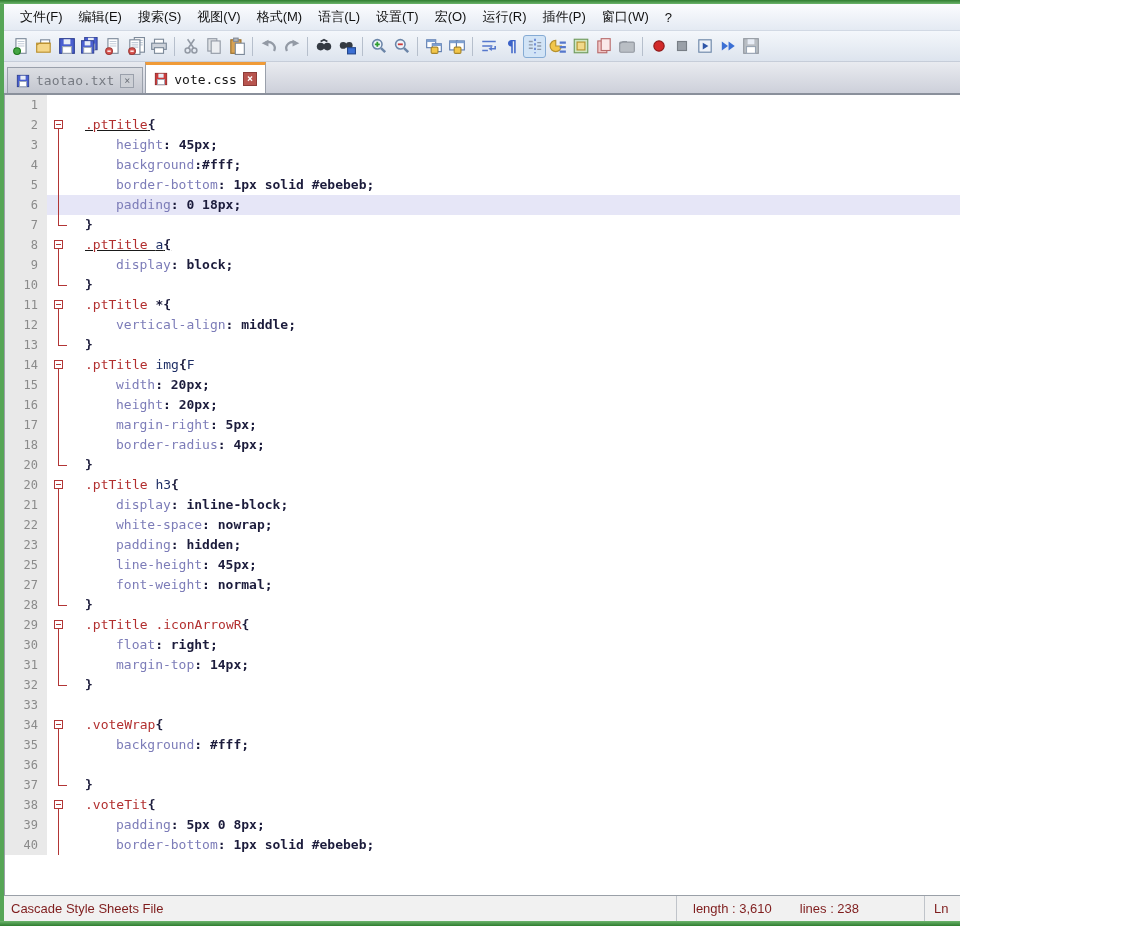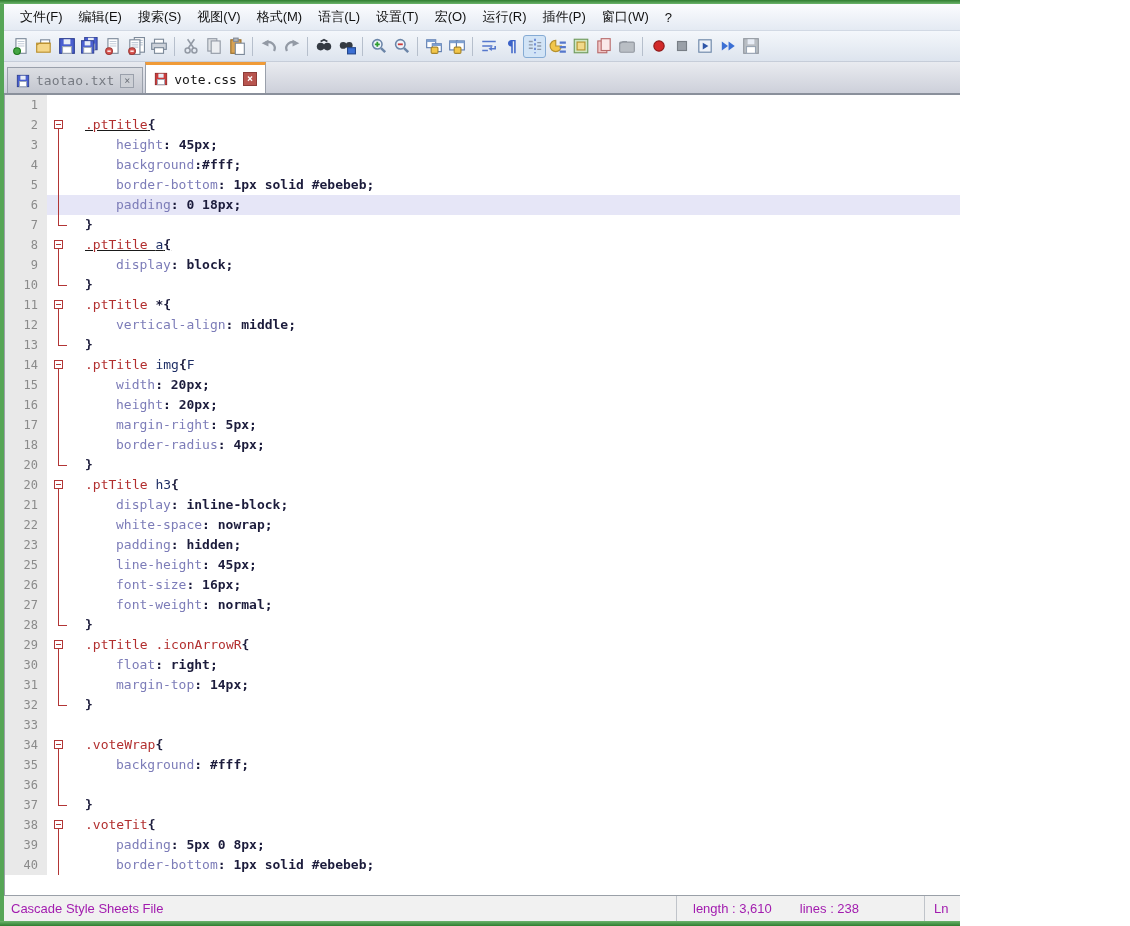--- a/index.html
+++ b/index.html
@@ -60,21 +60,21 @@
   .fb{position:absolute;left:7px;top:5px;width:9px;height:9px;border:1px solid #b23535;
       background:#fff;box-sizing:border-box}
   .fb::after{content:'';position:absolute;left:1px;top:3px;width:5px;height:1px;background:#b23535}
   .fd{position:absolute;left:11px;top:14px;bottom:0;width:1px;background:#b23535}
   .fm{position:absolute;left:11px;top:0;bottom:0;width:1px;background:#b23535}
   .fev{position:absolute;left:11px;top:0;height:10px;width:1px;background:#b23535}
   .feh{position:absolute;left:11px;top:10px;width:9px;height:1px;background:#b23535}
 
   
   .statusbar{height:25px;flex:0 0 25px;background:#f1f1f1;border-top:1px solid #9aa0a8;
-             display:flex;align-items:center;font-size:13px;color:#a21caf}
+             display:flex;align-items:center;font-size:13px;color:#7f1d1d}
   .sb-left{flex:1;padding-left:7px;overflow:hidden;white-space:nowrap}
   .sb-div{width:1px;align-self:stretch;background:#c0c4ca;flex:0 0 1px}
   .sb-mid{flex:0 0 247px;padding-left:16px;display:flex;gap:28px;box-sizing:border-box;white-space:nowrap}
   .sb-right{flex:0 0 26px;padding-left:9px;overflow:hidden;white-space:nowrap}
 </style>
 </head>
 <body>
 
 <div class="frame">
   <div class="green-top"></div>
@@ -360,21 +360,20 @@
         <div class="row"><div class="gut">15</div><div class="fc"><i class="fm"></i></div><div class="code" style="padding-left: 43px;"><span class="t-prop">width</span><span class="t-pun">: </span><span class="t-val">20px</span><span class="t-pun">;</span></div></div>
         <div class="row"><div class="gut">16</div><div class="fc"><i class="fm"></i></div><div class="code" style="padding-left: 43px;"><span class="t-prop">height</span><span class="t-pun">: </span><span class="t-val">20px</span><span class="t-pun">;</span></div></div>
         <div class="row"><div class="gut">17</div><div class="fc"><i class="fm"></i></div><div class="code" style="padding-left: 43px;"><span class="t-prop">margin-right</span><span class="t-pun">: </span><span class="t-val">5px</span><span class="t-pun">;</span></div></div>
         <div class="row"><div class="gut">18</div><div class="fc"><i class="fm"></i></div><div class="code" style="padding-left: 43px;"><span class="t-prop">border-radius</span><span class="t-pun">: </span><span class="t-val">4px</span><span class="t-pun">;</span></div></div>
         <div class="row"><div class="gut">20</div><div class="fc"><i class="fev"></i><i class="feh"></i></div><div class="code" style="padding-left: 12px;"><span class="t-pun">}</span></div></div>
         <div class="row"><div class="gut">20</div><div class="fc"><i class="fb"></i><i class="fd"></i></div><div class="code" style="padding-left: 12px;"><span class="t-sel">.ptTitle </span><span class="t-tag">h3</span><span class="t-pun">{</span></div></div>
         <div class="row"><div class="gut">21</div><div class="fc"><i class="fm"></i></div><div class="code" style="padding-left: 43px;"><span class="t-prop">display</span><span class="t-pun">: </span><span class="t-val">inline-block</span><span class="t-pun">;</span></div></div>
         <div class="row"><div class="gut">22</div><div class="fc"><i class="fm"></i></div><div class="code" style="padding-left: 43px;"><span class="t-prop">white-space</span><span class="t-pun">: </span><span class="t-val">nowrap</span><span class="t-pun">;</span></div></div>
         <div class="row"><div class="gut">23</div><div class="fc"><i class="fm"></i></div><div class="code" style="padding-left: 43px;"><span class="t-prop">padding</span><span class="t-pun">: </span><span class="t-val">hidden</span><span class="t-pun">;</span></div></div>
         <div class="row"><div class="gut">25</div><div class="fc"><i class="fm"></i></div><div class="code" style="padding-left: 43px;"><span class="t-prop">line-height</span><span class="t-pun">: </span><span class="t-val">45px</span><span class="t-pun">;</span></div></div>
-        <div class="row"><div class="gut">26</div><div class="fc"><i class="fm"></i></div><div class="code" style="padding-left: 43px;"><span class="t-prop">font-size</span><span class="t-pun">: </span><span class="t-val">16px</span><span class="t-pun">;</span></div></div>
         <div class="row"><div class="gut">27</div><div class="fc"><i class="fm"></i></div><div class="code" style="padding-left: 43px;"><span class="t-prop">font-weight</span><span class="t-pun">: </span><span class="t-val">normal</span><span class="t-pun">;</span></div></div>
         <div class="row"><div class="gut">28</div><div class="fc"><i class="fev"></i><i class="feh"></i></div><div class="code" style="padding-left: 12px;"><span class="t-pun">}</span></div></div>
         <div class="row"><div class="gut">29</div><div class="fc"><i class="fb"></i><i class="fd"></i></div><div class="code" style="padding-left: 12px;"><span class="t-sel">.ptTitle .iconArrowR</span><span class="t-pun">{</span></div></div>
         <div class="row"><div class="gut">30</div><div class="fc"><i class="fm"></i></div><div class="code" style="padding-left: 43px;"><span class="t-prop">float</span><span class="t-pun">: </span><span class="t-val">right</span><span class="t-pun">;</span></div></div>
         <div class="row"><div class="gut">31</div><div class="fc"><i class="fm"></i></div><div class="code" style="padding-left: 43px;"><span class="t-prop">margin-top</span><span class="t-pun">: </span><span class="t-val">14px</span><span class="t-pun">;</span></div></div>
         <div class="row"><div class="gut">32</div><div class="fc"><i class="fev"></i><i class="feh"></i></div><div class="code" style="padding-left: 12px;"><span class="t-pun">}</span></div></div>
         <div class="row"><div class="gut">33</div><div class="fc"></div><div class="code" style="padding-left: 12px;"></div></div>
         <div class="row"><div class="gut">34</div><div class="fc"><i class="fb"></i><i class="fd"></i></div><div class="code" style="padding-left: 12px;"><span class="t-sel">.voteWrap</span><span class="t-pun">{</span></div></div>
         <div class="row"><div class="gut">35</div><div class="fc"><i class="fm"></i></div><div class="code" style="padding-left: 43px;"><span class="t-prop">background</span><span class="t-pun">: </span><span class="t-val">#fff</span><span class="t-pun">;</span></div></div>
         <div class="row"><div class="gut">36</div><div class="fc"><i class="fm"></i></div><div class="code" style="padding-left: 43px; margin-top: 30px;"><span class="t-prop">padding-bottom</span><span class="t-pun">: </span><span class="t-val">15px</span><span class="t-pun">;</span></div></div>

